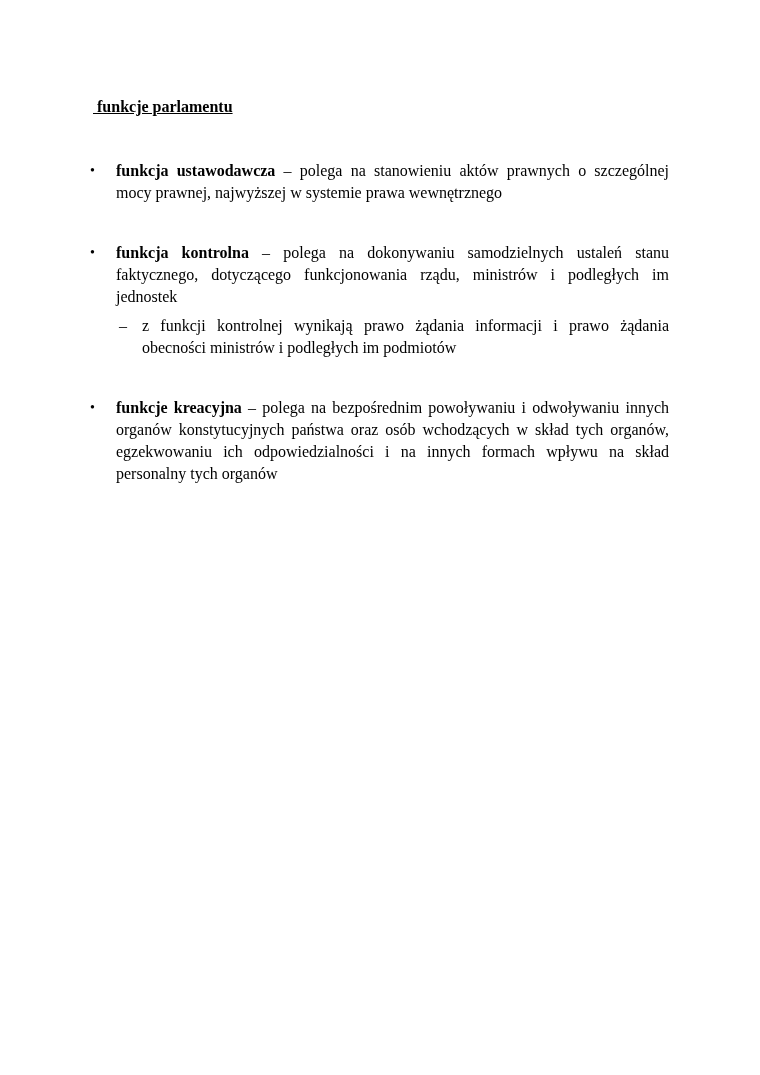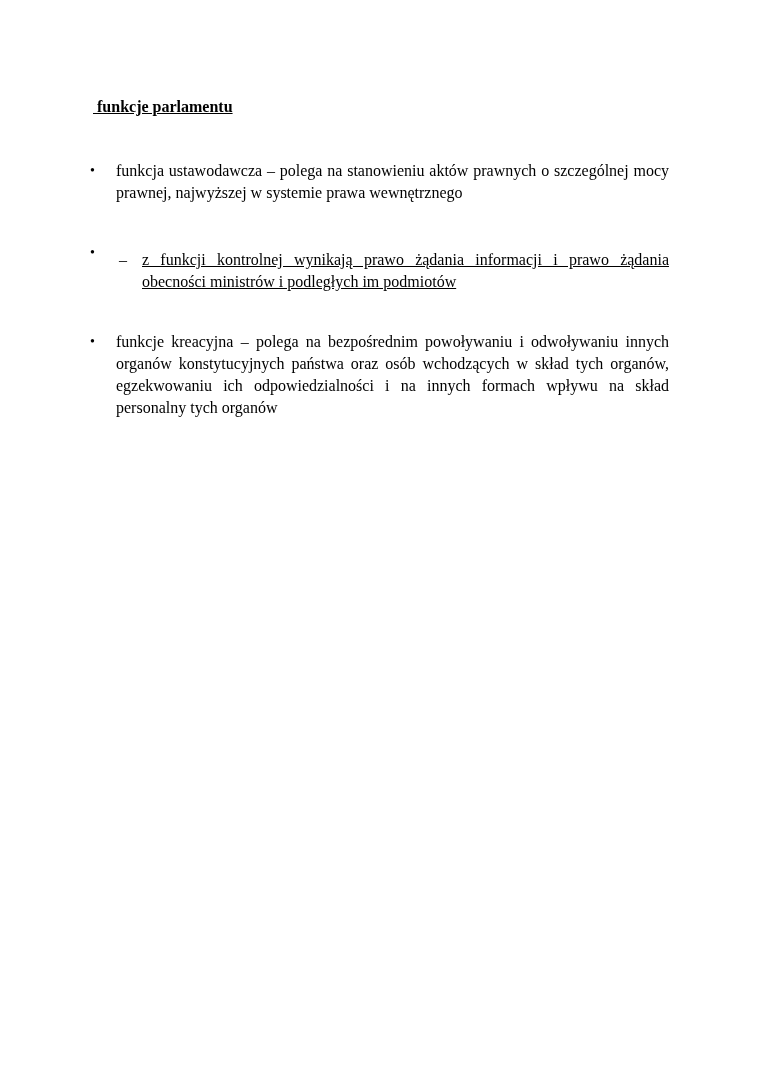--- a/index.html
+++ b/index.html
@@ -46,36 +46,35 @@
   .bullet-body {
     flex: 1;
     min-width: 0;
   }
   .bullet-text {
     font-size: 16px;
     line-height: 22px;
     text-align: justify;
   }
   .bullet-text .lead {
-    font-weight: normal;
+    font-weight: bold;
   }
   .sub-row {
     display: flex;
     margin-top: 7px;
   }
   .sub-marker-col {
     flex: 0 0 26px;
     padding-left: 3px;
     font-size: 16px;
     line-height: 22px;
   }
   .sub-body {
     flex: 1;
     min-width: 0;
-    text-decoration: underline;
   }
 </style>
 </head>
 <body>
 
 <div class="page">
   <div class="content">
 
     <div class="heading">
       <span class="heading-text"> funkcje parlamentu</span>
@@ -86,20 +85,21 @@
       <div class="bullet-row">
         <div class="marker-col">•</div>
         <div class="bullet-body">
           <p class="bullet-text"><span class="lead">funkcja ustawodawcza</span><span class="rest"> – polega na stanowieniu aktów prawnych o szczególnej mocy prawnej, najwyższej w systemie prawa wewnętrznego</span></p>
         </div>
       </div>
 
       <div class="bullet-row">
         <div class="marker-col">•</div>
         <div class="bullet-body">
+          <p class="bullet-text"><span class="lead">funkcja kontrolna</span><span class="rest"> – polega na dokonywaniu samodzielnych ustaleń stanu faktycznego, dotyczącego funkcjonowania rządu, ministrów i podległych im jednostek</span></p>
 
           <div class="sub-row">
             <div class="sub-marker-col">–</div>
             <div class="sub-body">
               <p class="bullet-text">z funkcji kontrolnej wynikają prawo żądania informacji i prawo żądania obecności ministrów i podległych im podmiotów</p>
             </div>
           </div>
         </div>
       </div>
 

